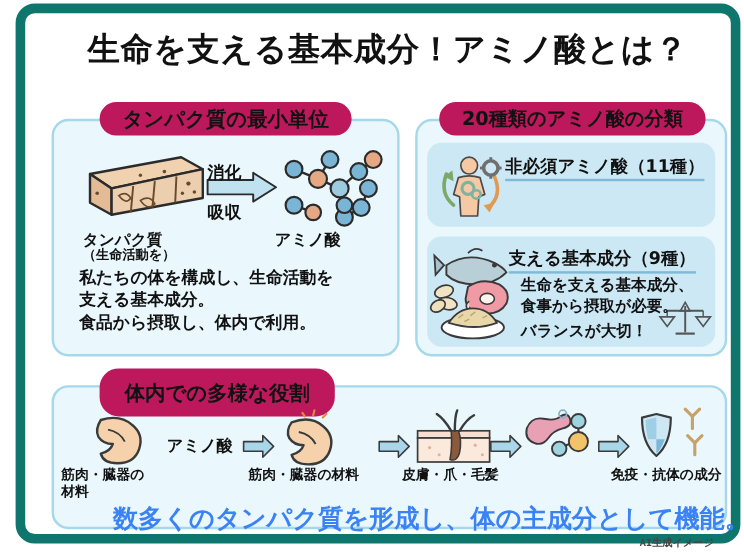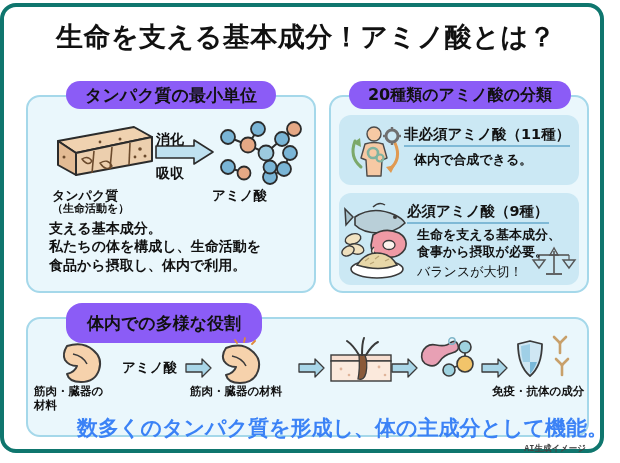--- a/index.html
+++ b/index.html
@@ -2,37 +2,37 @@
 <html><head>
 <meta charset="utf-8">
 <style>
   html,body{margin:0;padding:0;}
   body{
     width:620px;height:463px;background:#ffffff;
     font-family:"DejaVu Sans","Liberation Sans",sans-serif;
     overflow:hidden;
   }
   #poster{
-    position:absolute;left:0;top:3px;width:604px;height:450px;
-    border:4px solid #0f766e;border-radius:16px;background:#ffffff;
+    position:absolute;left:13px;top:3px;width:604px;height:450px;
+    border:8px solid #0f766e;border-radius:16px;background:#ffffff;
     box-sizing:border-box;
   }
   
   #title{
     position:absolute;left:0;top:12px;width:604px;text-align:center;
     font-size:27px;font-weight:bold;color:#111111;letter-spacing:0.5px;
     white-space:nowrap;
   }
   
   .panel{
     position:absolute;border:2px solid #a5d8ea;border-radius:14px;
     background:#eaf7fc;box-sizing:border-box;
   }
   .pill{
-    position:absolute;background:#8b5cf6;border-radius:16px;
+    position:absolute;background:#be185d;border-radius:16px;
     color:#111;font-weight:bold;text-align:center;
     display:flex;align-items:center;justify-content:center;
     white-space:nowrap;
   }
   .lbl{position:absolute;color:#111;font-weight:bold;white-space:nowrap;}
   .body-text{position:absolute;color:#111;font-weight:bold;line-height:1.32;}
   
   #p-left{left:22px;top:88px;width:290px;height:198px;}
   #pill-left{left:62px;top:74px;width:210px;height:28px;font-size:17px;}
   #protein-cap{left:48px;top:180px;font-size:13px;}
@@ -51,21 +51,21 @@
   #card-ess{left:335px;top:186px;width:240px;height:92px;}
   .card-title{
     position:absolute;font-size:14.5px;font-weight:bold;color:#111;
     border-bottom:2px solid #7fb9d6;padding-bottom:1px;white-space:nowrap;
   }
   .card-text{position:absolute;font-size:13px;font-weight:bold;color:#111;line-height:1.28;}
   #non-title{left:400px;top:118px;}
   #non-text{left:410px;top:145px;}
   #ess-title{left:403px;top:195px;}
   #ess-text{left:413px;top:220px;}
-  #ess-bal{left:413px;top:256px;font-size:13px;font-weight:normal;color:#111;position:absolute;text-align:center;}
+  #ess-bal{left:413px;top:256px;font-size:13px;font-weight:bold;color:#111;position:absolute;text-align:center;}
   
   #p-bottom{left:22px;top:310px;width:563px;height:120px;}
   #pill-bottom{left:62px;top:296px;width:196px;height:40px;font-size:17px;}
   .flow-cap{
     position:absolute;font-size:11.5px;font-weight:bold;color:#111;
     text-align:left;line-height:1.18;
   }
   #bottom-desc{
     position:absolute;left:0;top:407px;width:604px;text-align:right;
     font-size:21px;font-weight:bold;color:#3b82f6;
@@ -144,22 +144,22 @@
 
   <div class="pill" id="pill-left">タンパク質の最小単位</div>
 
   <div class="lbl" id="arrow-top">消化</div>
   <div class="lbl" id="arrow-bot">吸収</div>
   <div class="lbl" id="protein-cap">タンパク質</div>
   <div class="lbl" id="protein-sub">（生命活動を）</div>
   <div class="lbl" id="amino-cap">アミノ酸</div>
 
   <div class="body-text" id="left-desc">
+    <div>私たちの体を構成し、生命活動を</div>
     <div>支える基本成分。</div>
-    <div>私たちの体を構成し、生命活動を</div>
     <div>食品から摂取し、体内で利用。</div>
   </div>
 
   <div class="panel" id="p-right"></div>
   <div class="pill" id="pill-right">20種類のアミノ酸の分類</div>
 
   <div class="subcard" id="card-non">
     <div class="ico" style="left:8px;top:6px;">
       <svg width="58" height="58" viewBox="0 0 58 58">
         <path d="M8,20 q-6,16 6,26" fill="none" stroke="#7ca86a" stroke-width="3" stroke-linecap="round"></path>
@@ -174,21 +174,20 @@
         <g stroke="#6f6f6f" stroke-width="2.4">
           <line x1="45" y1="6" x2="45" y2="9"></line>
             <line x1="45" y1="21" x2="45" y2="24"></line>
           <line x1="36" y1="15" x2="39" y2="15"></line>
             <line x1="51" y1="15" x2="54" y2="15"></line>
         </g>
       </svg>
     </div>
   </div>
   <div class="card-title" id="non-title">非必須アミノ酸（11種）</div>
-  <div class="card-text" id="non-text">体内で合成できる。</div>
 
   <div class="subcard" id="card-ess">
     <div class="ico" style="left:4px;top:6px;">
       <svg width="74" height="80" viewBox="0 0 74 80">
 
         <path d="M12,18 q18,-12 40,-2 q8,4 10,8 q-10,10 -26,10 q-16,0 -24,-8 z" fill="#b9cfd8" stroke="#3a3a3a" stroke-width="1.6"></path>
         <polygon points="10,18 2,10 3,26" fill="#a8c3cd" stroke="#3a3a3a" stroke-width="1.5"></polygon>
         <path d="M30,8 q6,-6 12,-2" fill="none" stroke="#3a3a3a" stroke-width="1.5"></path>
         <circle cx="52" cy="18" r="2" fill="#3a3a3a"></circle>
 
@@ -216,21 +215,21 @@
         <line x1="4" y1="8" x2="34" y2="8" stroke="#555" stroke-width="1.6"></line>
         <polygon points="19,1 15,8 23,8" fill="none" stroke="#555" stroke-width="1.4"></polygon>
         <line x1="4" y1="8" x2="4" y2="13" stroke="#555" stroke-width="1.2"></line>
         <line x1="34" y1="8" x2="34" y2="13" stroke="#555" stroke-width="1.2"></line>
         <path d="M-2,13 L10,13 L4,21 z" fill="none" stroke="#555" stroke-width="1.4"></path>
         <path d="M28,13 L40,13 L34,21 z" fill="none" stroke="#555" stroke-width="1.4"></path>
         <line x1="11" y1="27" x2="27" y2="27" stroke="#555" stroke-width="1.8"></line>
       </svg>
     </div>
   </div>
-  <div class="card-title" id="ess-title">必須アミノ酸（9種）</div>
+  <div class="card-title" id="ess-title">支える基本成分（9種）</div>
   <div class="card-text" id="ess-text">
     <div>生命を支える基本成分、</div>
     <div>食事から摂取が必要。</div>
   </div>
   <div id="ess-bal">バランスが大切！</div>
 
   <div class="panel" id="p-bottom"></div>
   <div class="pill" id="pill-bottom">体内での多様な役割</div>
 
   <div class="ico" style="left:55px;top:333px;">
@@ -279,20 +278,23 @@
       <rect x="2" y="24" width="60" height="20" fill="#fbe9dc" stroke="#3a3a3a" stroke-width="1.4"></rect>
       <path d="M30,18 q1,14 -1,24 q6,2 8,-6 q2,-10 -1,-18 z" fill="#8a5a3a" stroke="#3a3a3a" stroke-width="1.3"></path>
       <path d="M30,18 q-6,-10 -12,-14" fill="none" stroke="#3a3a3a" stroke-width="2" stroke-linecap="round"></path>
       <path d="M33,18 q0,-12 2,-17" fill="none" stroke="#3a3a3a" stroke-width="2" stroke-linecap="round"></path>
       <path d="M37,18 q6,-10 12,-13" fill="none" stroke="#3a3a3a" stroke-width="2" stroke-linecap="round"></path>
       <circle cx="12" cy="32" r="1.4" fill="#e0b49a"></circle>
       <circle cx="50" cy="30" r="1.4" fill="#e0b49a"></circle>
       <circle cx="20" cy="38" r="1.3" fill="#e0b49a"></circle>
       <circle cx="56" cy="38" r="1.3" fill="#e0b49a"></circle>
     </svg>
+  </div>
+  <div class="flow-cap" style="left:314px;top:378px;width:86px;">
+    <div>皮膚・爪・毛髪</div>
   </div>
 
   <div class="ico" style="left:388px;top:352px;">
     <svg width="26" height="18" viewBox="0 0 26 18">
       <polygon points="0,5 16,5 16,0 25,9 16,18 16,13 0,13" fill="#a9d6e8" stroke="#3a3a3a" stroke-width="1.3" stroke-linejoin="round"></polygon>
     </svg>
   </div>
 
   <div class="ico" style="left:414px;top:330px;">
     <svg width="64" height="46" viewBox="0 0 64 46">

